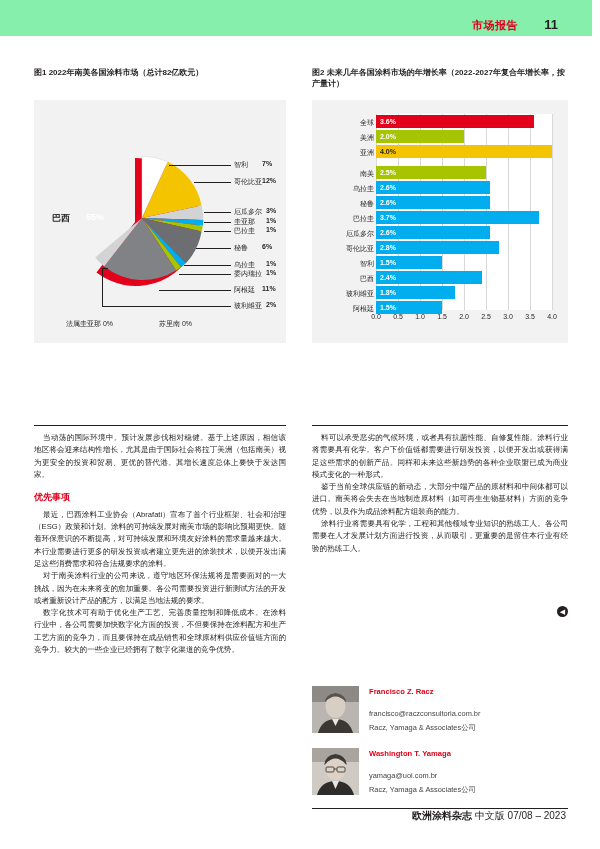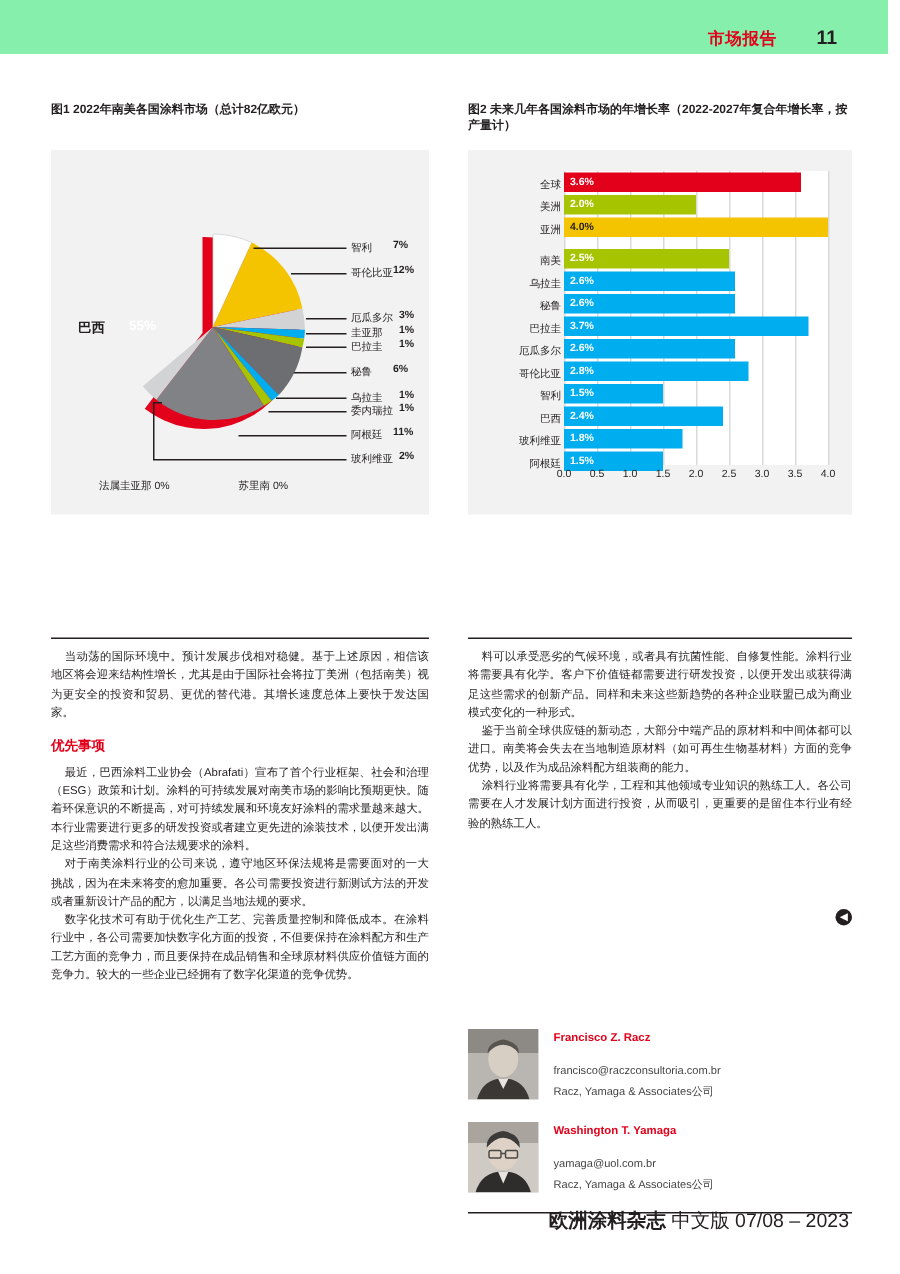--- a/index.html
+++ b/index.html
@@ -122,21 +122,21 @@
     border-radius:50%; background:#231f20; color:#fff;
     font-size:7px; text-align:center; line-height:11px;
   }
 
   
   .footer-rule {
     position:absolute; left:312px; bottom:40px; width:256px; height:0.6px; background:#231f20;
   }
   .footer-txt {
     position:absolute; right:34px; bottom:26px;
-    font-size:13px; color:#231f20;margin-left:20px;
+    font-size:10px; color:#231f20;margin-left:20px;
   }
   .footer-txt b { font-weight:bold; }
 </style>
 </head>
 <body>
 
 <div class="page">
 
   <div class="header">
     <div class="header-title">市场报告</div>

